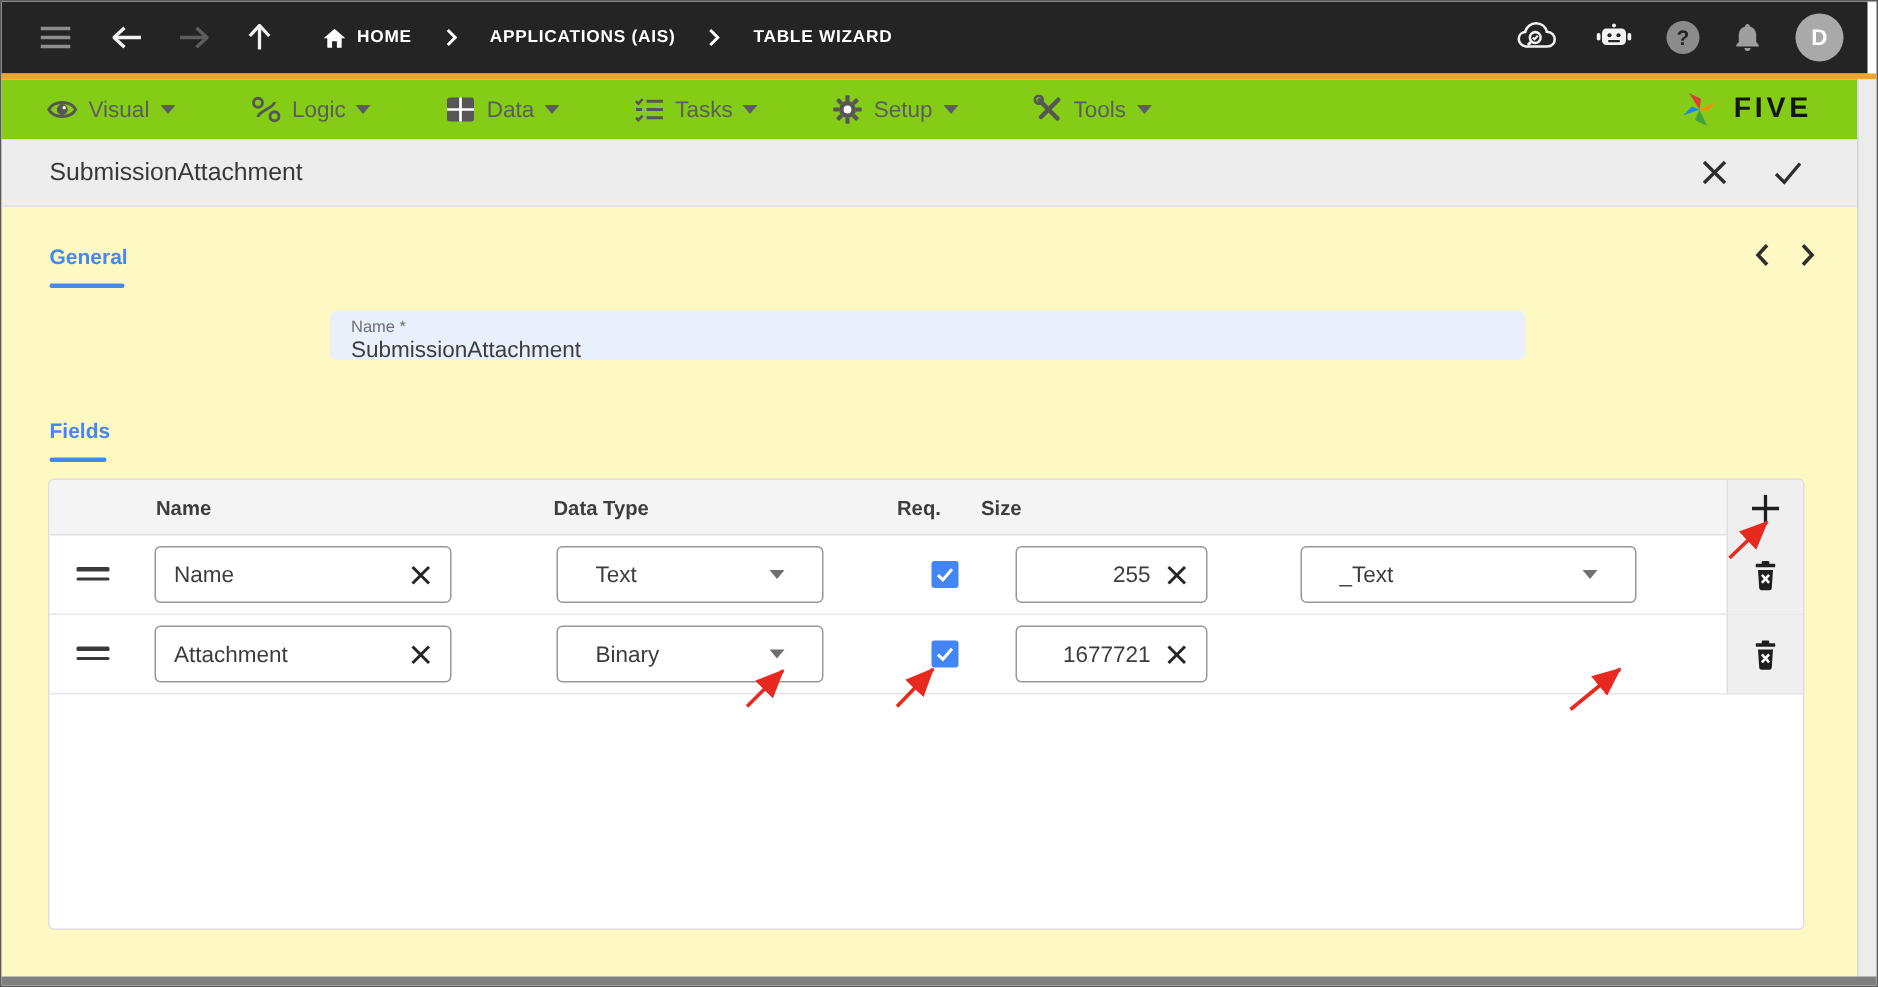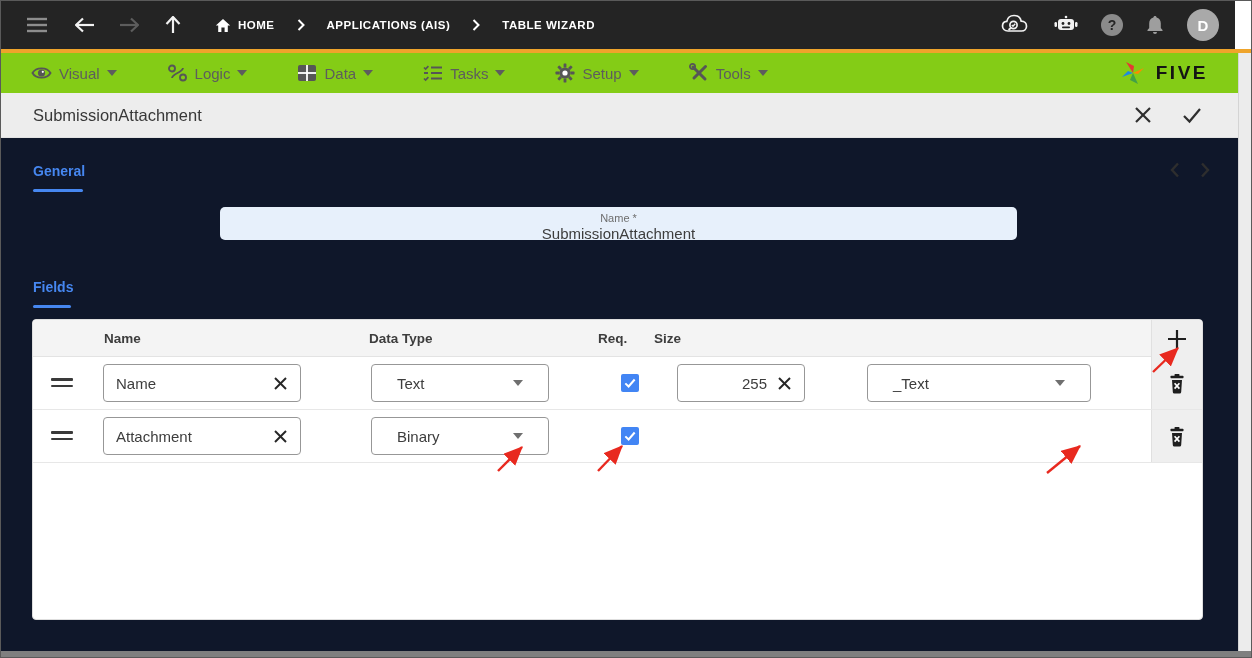--- a/index.html
+++ b/index.html
@@ -1,20 +1,20 @@
 <!DOCTYPE html>
 <html><head>
 <meta charset="utf-8">
 <style>
   * { margin:0; padding:0; box-sizing:border-box; }
   body { font-family:"Liberation Sans", sans-serif; background:#fff; }
   .page { position:relative; width:1252px; height:658px; border:1px solid #5a5a5a; background:#fff; overflow:hidden; }
 
   
-  .topbar { position:absolute; top:0; left:0; right:16px; height:48px; background:#242424; display:flex; align-items:center; padding-left:26px;text-align:right; }
+  .topbar { position:absolute; top:0; left:0; right:6px; height:48px; background:#242424; display:flex; align-items:center; padding-left:26px;text-align:right; }
   .topbar svg { display:block; }
   .tb-sep { margin:0 22px; }
   .crumb { color:#fff; font-size:11.5px; font-weight:700; letter-spacing:.5px; white-space:nowrap; }
   .tb-right { margin-left:auto; display:flex; align-items:center; gap:22px; padding-right:16px; }
   .avatar { width:32px; height:32px; border-radius:50%; background:#a9a9a9; color:#fff; font-size:15px; font-weight:700; display:flex; align-items:center; justify-content:center; }
   .help-circle { width:22px; height:22px; border-radius:50%; background:#8b8b8b; color:#242424; font-weight:700; font-size:14px; display:flex; align-items:center; justify-content:center; }
   .amber-line { position:absolute; top:48px; left:0; right:0; height:4px; background:#efa42b; }
 
   
   .menubar { position:absolute; top:52px; left:0; right:13px; height:40px; background:#84cc16; display:flex; align-items:center; padding:0 30px; }
@@ -29,21 +29,21 @@
   .record-title { font-size:16.5px; color:#383838; }
   .titlebar-actions { margin-left:auto; display:flex; align-items:center; gap:30px; }
 
   
   .scrollbar { position:absolute; top:52px; right:0; width:13px; bottom:6px; background:#ececec; border-left:1px solid #d4d4d4; }
 
   
   .bottom-bar { position:absolute; left:0; right:0; bottom:0; height:6px; background:#7f7f7f; }
 
   
-  .content { position:absolute; top:137px; left:0; right:13px; bottom:6px; background:#0f172a;text-align:center; }
+  .content { position:absolute; top:137px; left:0; right:13px; bottom:6px; background:#fef9c3; }
   .tab { position:absolute; font-size:14px; font-weight:700; color:#4687f0; cursor:pointer; }
   .tab-underline { position:absolute; height:3px; background:#4687f0; border-radius:2px; }
   #tab-general { left:32px; top:25px; }
   #underline-general { left:32px; top:51px; width:50px; }
   #tab-fields { left:32px; top:141px; }
   #underline-fields { left:32px; top:167px; width:38px; }
   .pager { position:absolute; top:24px; right:28px; display:flex; gap:20px; }
 
   .name-field { position:absolute; left:219px; top:69px; width:797px; height:33px; background:#e7f0fb; border-radius:5px; padding:5px 14px; }
   .name-field .fl { font-size:11px; color:#6e6e6e; }
@@ -359,20 +359,29 @@
       </div>
       <div class="tselect" style="left:338px; top:97px; width:178px">
         <span>Binary</span>
         <i class="sel-caret"></i>
       </div>
       <span class="cbox" style="left:588px; top:107px">
         <svg width="14" height="14" viewBox="0 0 18 18" fill="none" stroke="#fff" stroke-width="2.6">
             <polyline points="3,9.5 7.2,13.5 15,4.5"></polyline>
           </svg>
       </span>
+      <div class="tinput num" style="left:644px; top:97px; width:128px">
+        <span>1677721</span>
+        <span class="icon-btn">
+            <svg width="15" height="15" viewBox="0 0 15 15" stroke="#262626" stroke-width="2">
+              <line x1="2" y1="2" x2="13" y2="13"></line>
+              <line x1="13" y1="2" x2="2" y2="13"></line>
+            </svg>
+          </span>
+      </div>
       <span class="icon-btn abs" style="left:1134px; top:106px">
         <svg width="20" height="21" viewBox="0 0 20 21">
           <rect x="7.5" y="1" width="5" height="2.4" rx="0.8" fill="#1f1f1f"></rect>
           <rect x="3.5" y="2.8" width="13" height="2.4" rx="0.6" fill="#1f1f1f"></rect>
           <path d="M5,7 H15 L14.2,19 a1.6,1.6 0 0 1 -1.6,1.5 H7.4 a1.6,1.6 0 0 1 -1.6,-1.5 Z" fill="#1f1f1f"></path>
           <g stroke="#fff" stroke-width="1.7">
               <line x1="7.6" y1="10.2" x2="12.4" y2="15.6"></line>
               <line x1="12.4" y1="10.2" x2="7.6" y2="15.6"></line>
             </g>
         </svg>

